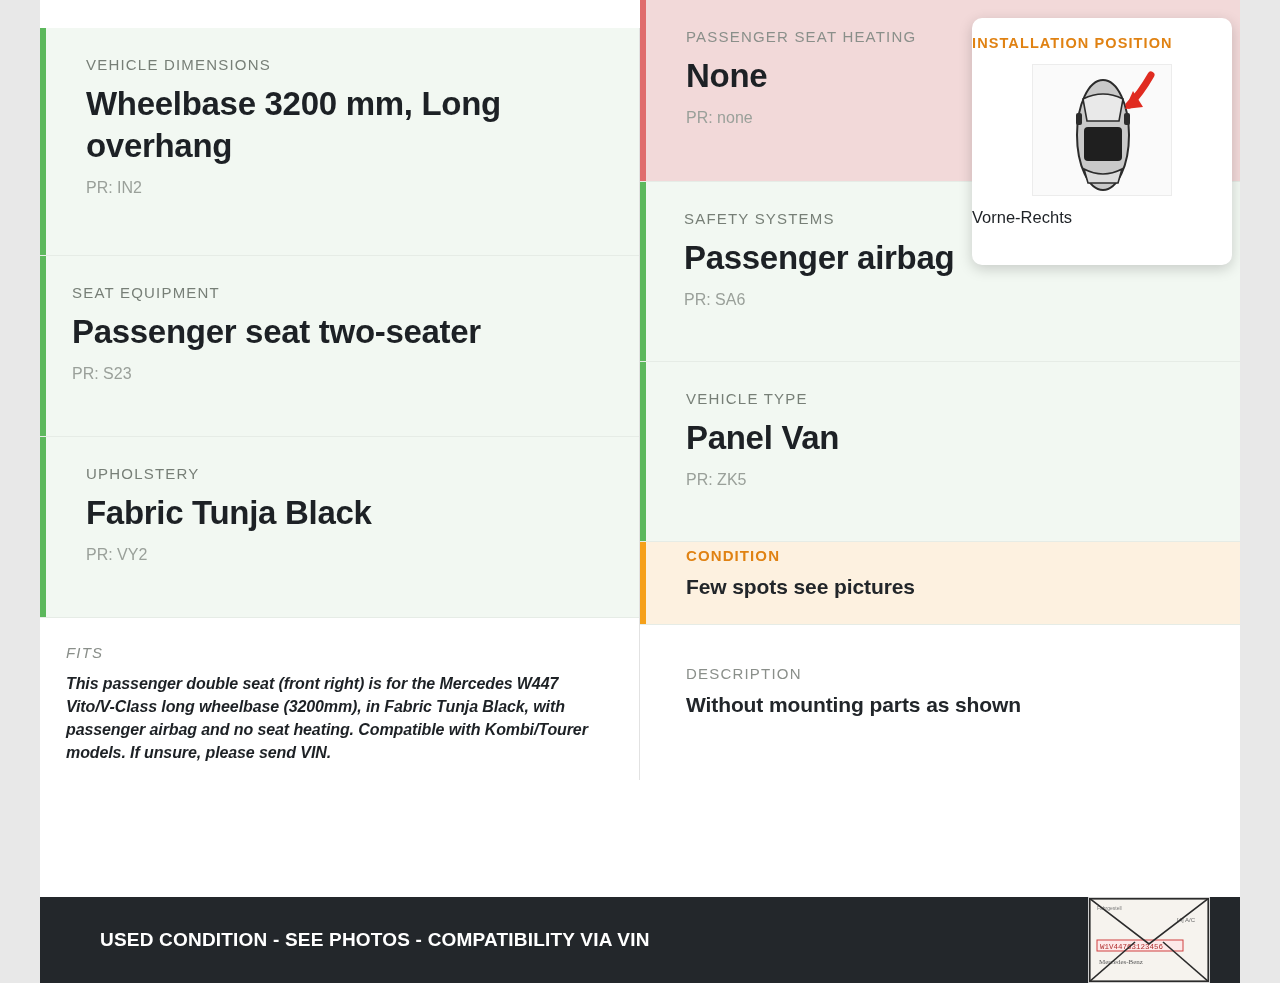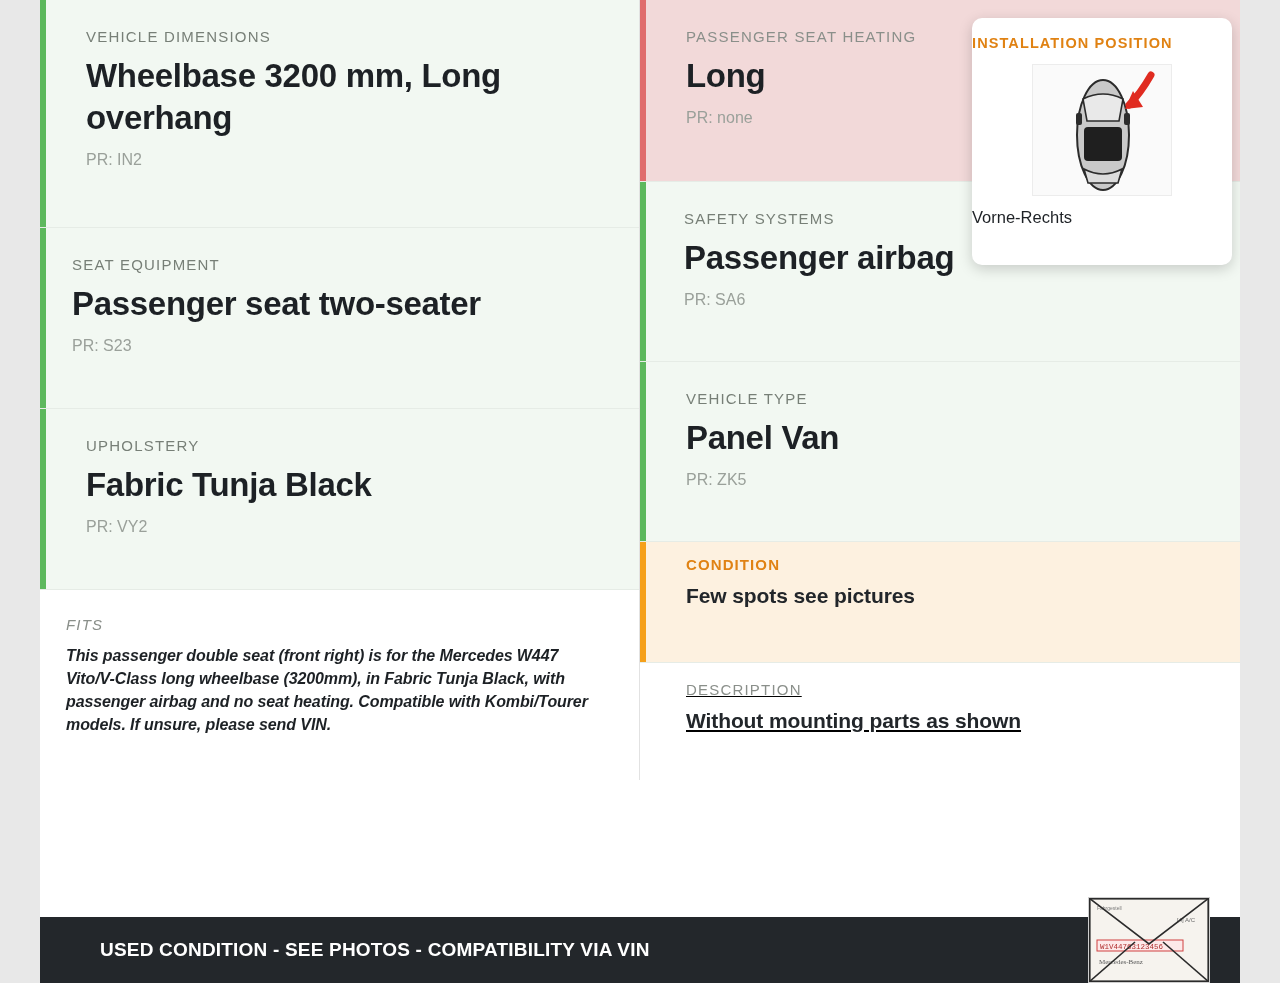--- a/index.html
+++ b/index.html
@@ -31,21 +31,21 @@
     font-weight: bold;
     letter-spacing: -0.5px;
   }
 
   
   .columns {
     display: flex;
     width: 1200px;
     height: 780px;
   }
-  .col-left { width: 600px; border-right: 1px solid #e2e2e2; }
+  .col-left { width: 600px; border-right: 1px solid #e2e2e2; margin-top: 28px; }
   .col-right { width: 600px; }
 
   .cell {
     position: relative;
     padding: 28px 46px 22px 46px;
     border-bottom: 1px solid #e6ece6;
   }
   .cell .bar {
     position: absolute;
     left: 0; top: 0; bottom: 0;
@@ -91,22 +91,22 @@
 
   
   #cell-dimensions { height: 228px; }
   #cell-seatequip { height: 181px; padding-left: 32px; }
   #cell-upholstery { height: 181px; }
 
   
   #cell-seatheating { height: 182px; }
   #cell-safety { height: 180px; padding-left: 44px; }
   #cell-vehicletype { height: 180px; }
-  #cell-condition { height: 121px; padding-top: 14px; }
-  #cell-description { height: 122px; padding-top: 18px; text-decoration: underline; }
+  #cell-condition { height: 83px; padding-top: 5px; }
+  #cell-description { height: 122px; padding-top: 40px; }
 
   
   #cell-fits { height: 190px; padding: 26px 46px 0 26px; font-style: italic; }
   #cell-fits .label { margin-bottom: 12px; color: #8a8f8a; }
   #cell-fits .fits-text {
     font-size: 16px;
     font-weight: bold;
     color: #1d2125;
     line-height: 1.43;
     letter-spacing: -0.1px;
@@ -139,21 +139,21 @@
   .install-card .caption {
     margin-top: 12px;
     font-size: 16.5px;
     color: #1d2125;
   }
 
   
   .footer {
     position: absolute;
     left: 0; bottom: 0;
-    width: 1200px; height: 66px;
+    width: 1200px; height: 86px;
     background: #23272b;
     display: flex;
     align-items: center;
     padding-left: 60px;
     text-align: center;
   }
   .footer .fnote {
     color: #ffffff;
     font-size: 19px;
     font-weight: bold;
@@ -204,21 +204,21 @@
         <div class="fits-text">This passenger double seat (front right) is for the Mercedes W447 Vito/V-Class long wheelbase (3200mm), in Fabric Tunja Black, with passenger airbag and no seat heating. Compatible with Kombi/Tourer models. If unsure, please send VIN.</div>
       </div>
 
     </div>
 
     <div class="col-right">
 
       <div class="cell pink" id="cell-seatheating">
         <span class="bar"></span>
         <div class="label gray-label">PASSENGER SEAT HEATING</div>
-        <div class="value">Long</div>
+        <div class="value">None</div>
         <div class="pr">PR: none</div>
       </div>
 
       <div class="cell green" id="cell-safety">
         <span class="bar"></span>
         <div class="label">SAFETY SYSTEMS</div>
         <div class="value">Passenger airbag</div>
         <div class="pr">PR: SA6</div>
       </div>
 

